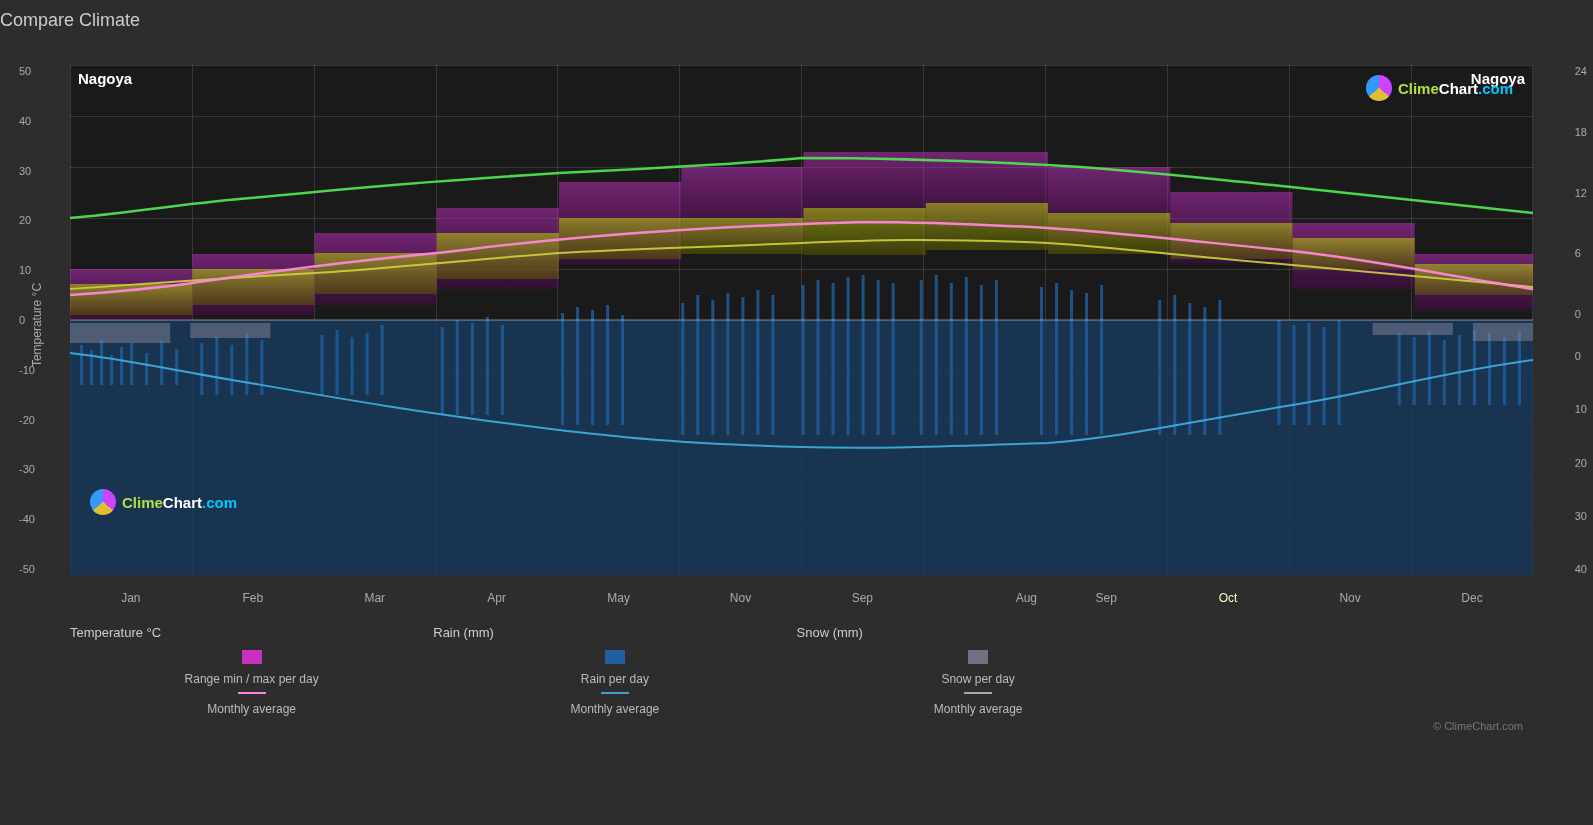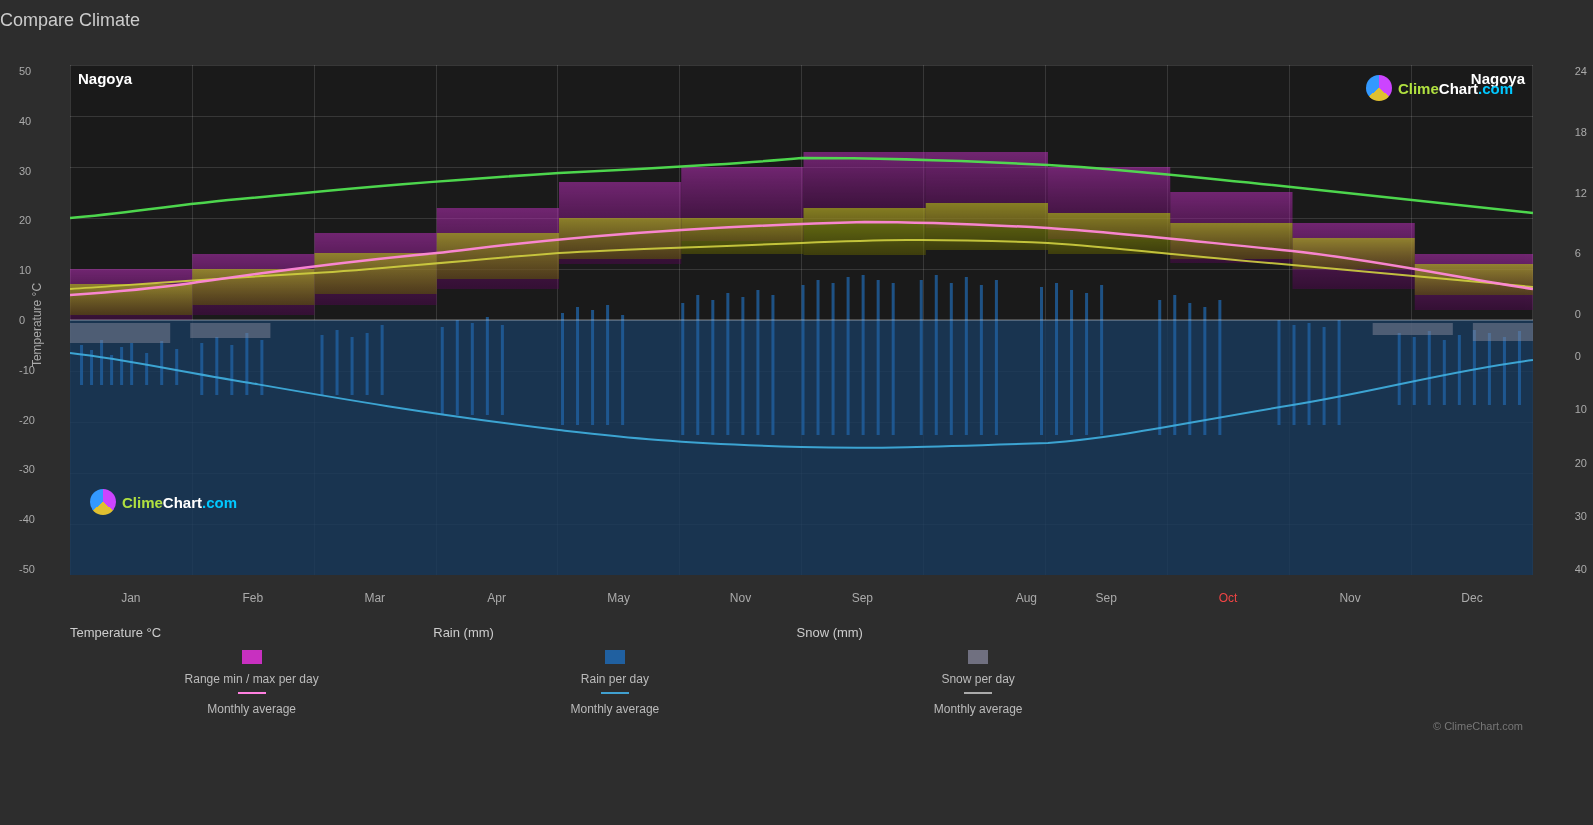--- a/index.html
+++ b/index.html
@@ -359,21 +359,21 @@
   <div style="position:absolute;bottom:0;left:0;right:0;height:40px;">
     <span style="position:absolute;left:4.16%;transform:translateX(-50%);bottom:10px;font-size:12px;color:#aaa;">Jan</span>
     <span style="position:absolute;left:12.5%;transform:translateX(-50%);bottom:10px;font-size:12px;color:#aaa;">Feb</span>
     <span style="position:absolute;left:20.83%;transform:translateX(-50%);bottom:10px;font-size:12px;color:#aaa;">Mar</span>
     <span style="position:absolute;left:29.16%;transform:translateX(-50%);bottom:10px;font-size:12px;color:#aaa;">Apr</span>
     <span style="position:absolute;left:37.5%;transform:translateX(-50%);bottom:10px;font-size:12px;color:#aaa;">May</span>
     <span style="position:absolute;left:45.83%;transform:translateX(-50%);bottom:10px;font-size:12px;color:#aaa;">Nov</span>
     <span style="position:absolute;left:54.16%;transform:translateX(-50%);bottom:10px;font-size:12px;color:#aaa;">Sep</span>
     <span style="position:absolute;left:62.5%;transform:translateX(-50%);bottom:10px;font-size:12px;color:#aaa;margin-left:42px;">Aug</span>
     <span style="position:absolute;left:70.83%;transform:translateX(-50%);bottom:10px;font-size:12px;color:#aaa;">Sep</span>
-    <span style="position:absolute;left:79.16%;transform:translateX(-50%);bottom:10px;font-size:12px;color:#ef4444;">Oct</span>
+    <span style="position:absolute;left:79.16%;transform:translateX(-50%);bottom:10px;font-size:12px;color:#fef9c3;">Oct</span>
     <span style="position:absolute;left:87.5%;transform:translateX(-50%);bottom:10px;font-size:12px;color:#aaa;">Nov</span>
     <span style="position:absolute;left:95.83%;transform:translateX(-50%);bottom:10px;font-size:12px;color:#aaa;">Dec</span>
   </div>
 
 </div>
 
 <div class="legend" style="margin-top:10px;">
 
   <div class="legend-col">
     <div class="legend-title">Temperature °C</div>

